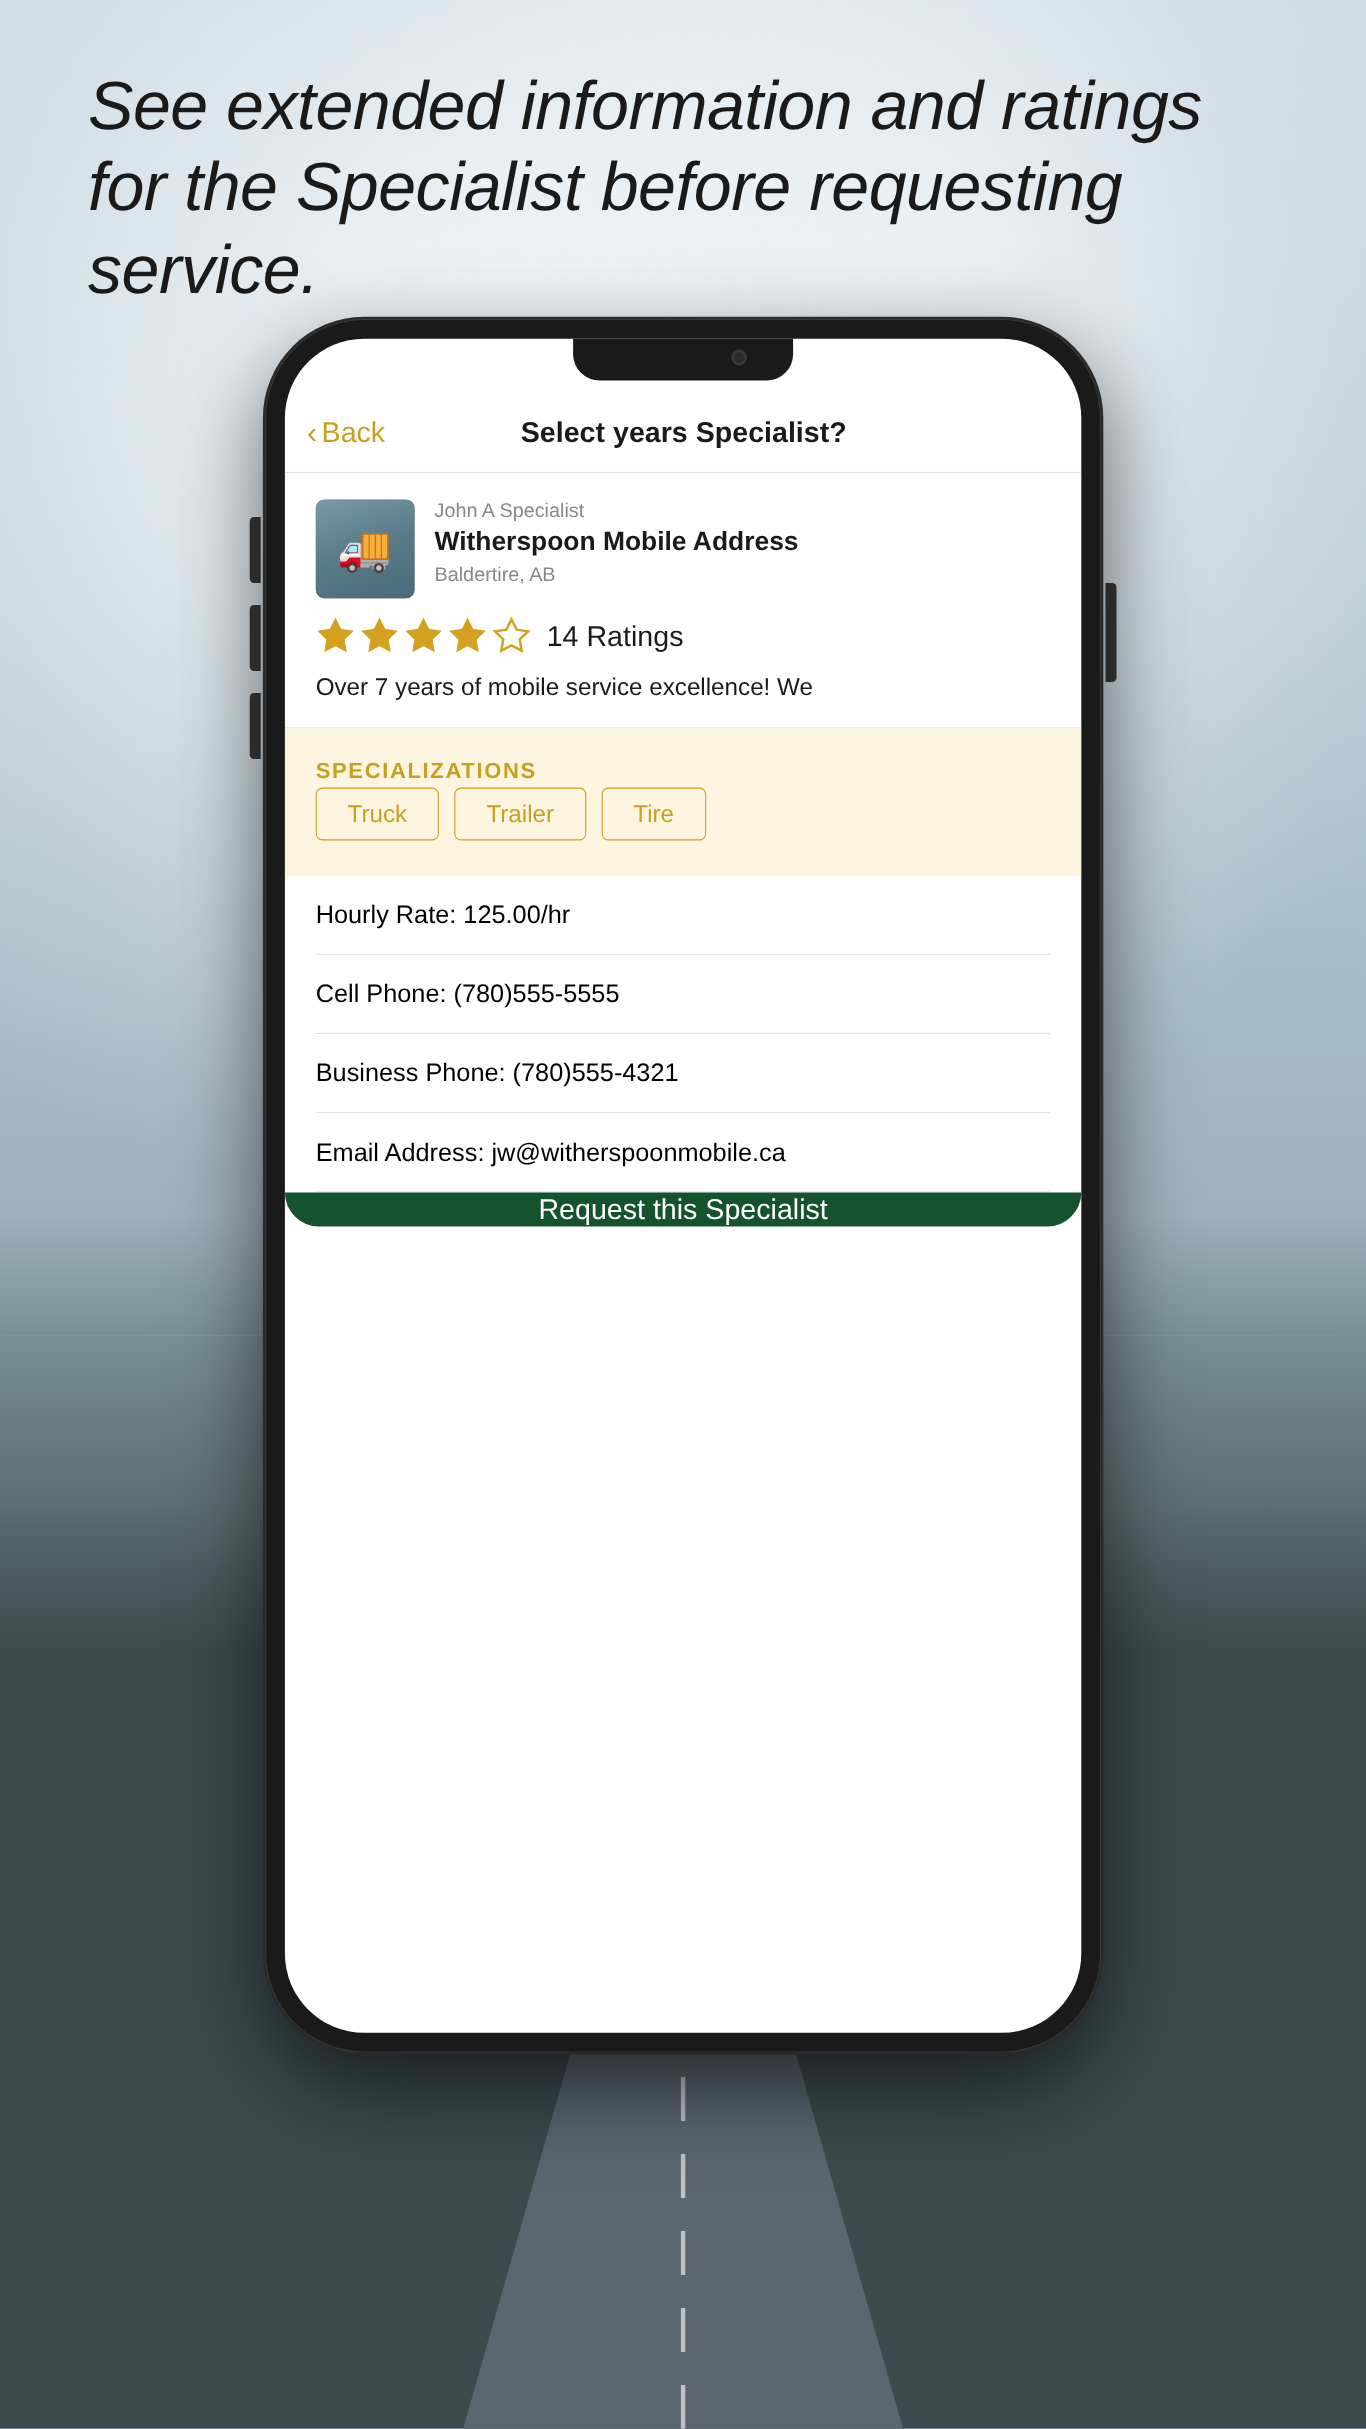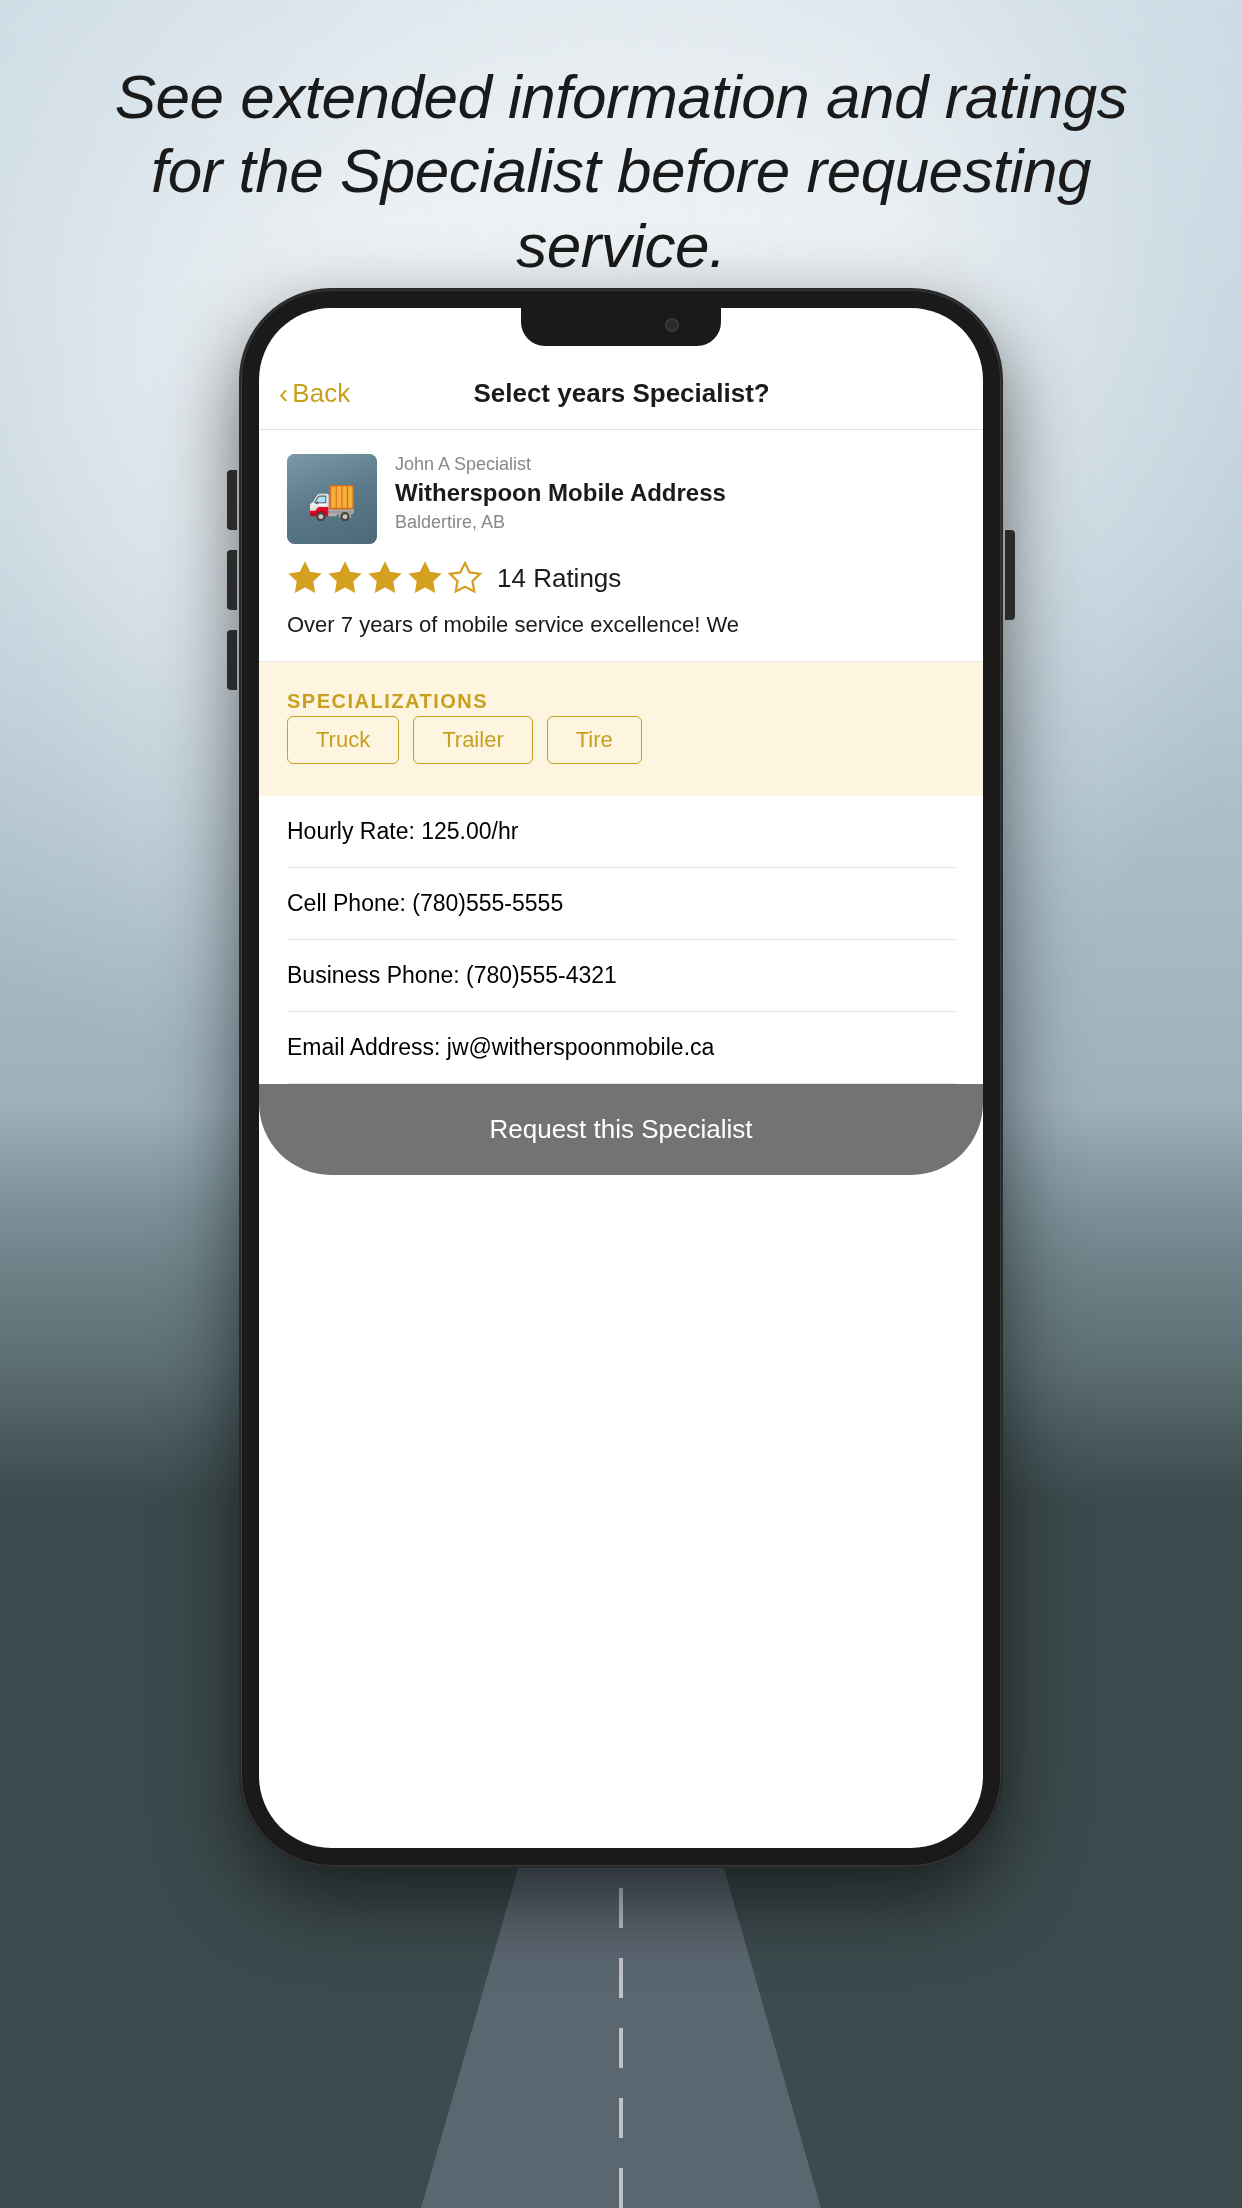--- a/index.html
+++ b/index.html
@@ -82,21 +82,20 @@
         transparent 40px, transparent 70px
       );
       opacity: 0.6;
     }
 
     
     .header-text {
       position: absolute;
       top: 60px;
       left: 0; right: 0;
-      text-align: center;
       z-index: 10;
       padding: 0 80px;
     }
 
     .header-text h1 {
       font-size: 62px;
       font-style: italic;
       font-weight: 400;
       color: #1a1a1a;
       line-height: 1.2;
@@ -366,22 +365,21 @@
     }
 
     
     .bottom-btn-wrap {
       padding: 0;
       margin-top: auto;
     }
 
     .request-btn {
       width: 100%;
-      padding: 30px;
-      background: #737373;
+      background: #14532d;
       border: none;
       color: #ffffff;
       font-size: 26px;
       font-weight: 500;
       cursor: pointer;
       text-align: center;
       border-radius: 0 0 72px 72px;
     }
   </style>
 </head>

